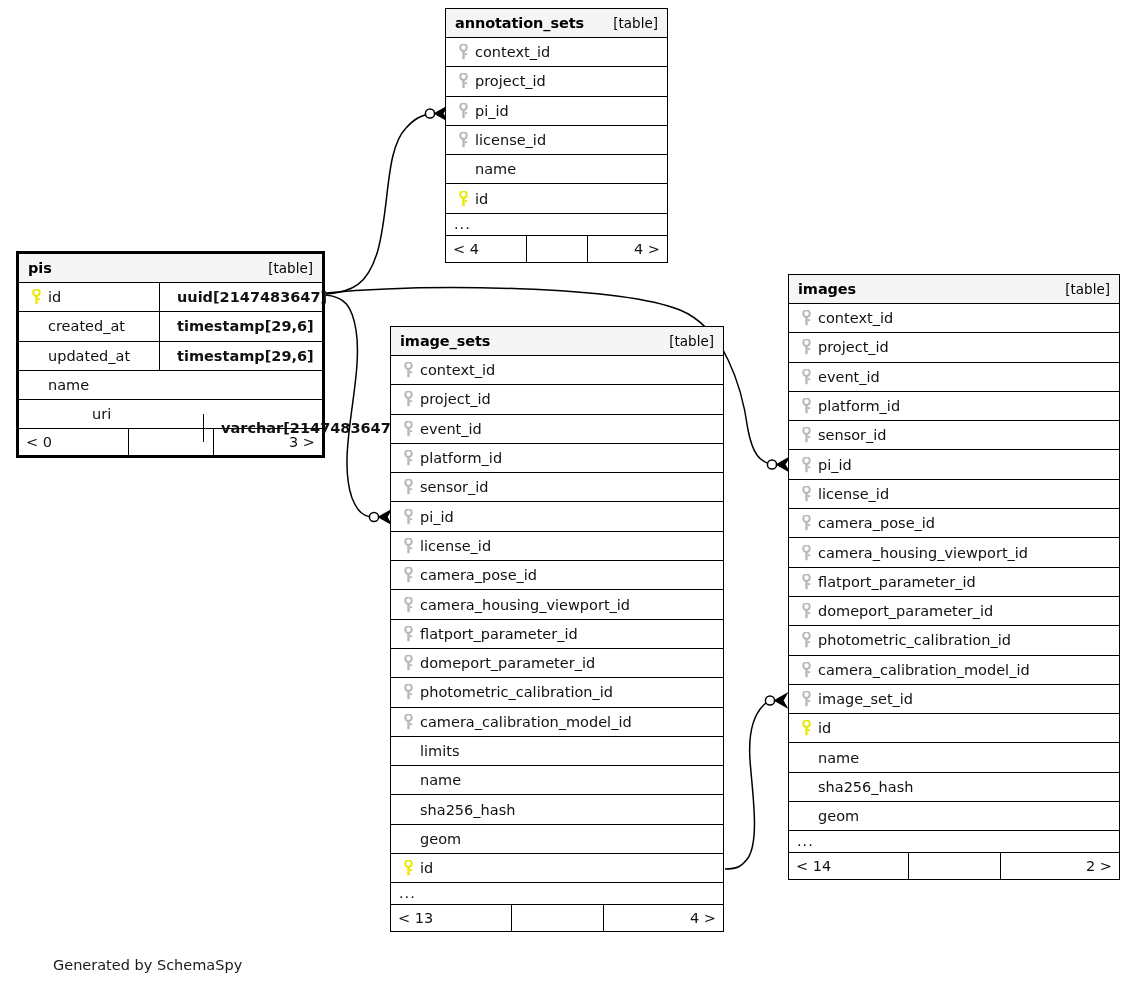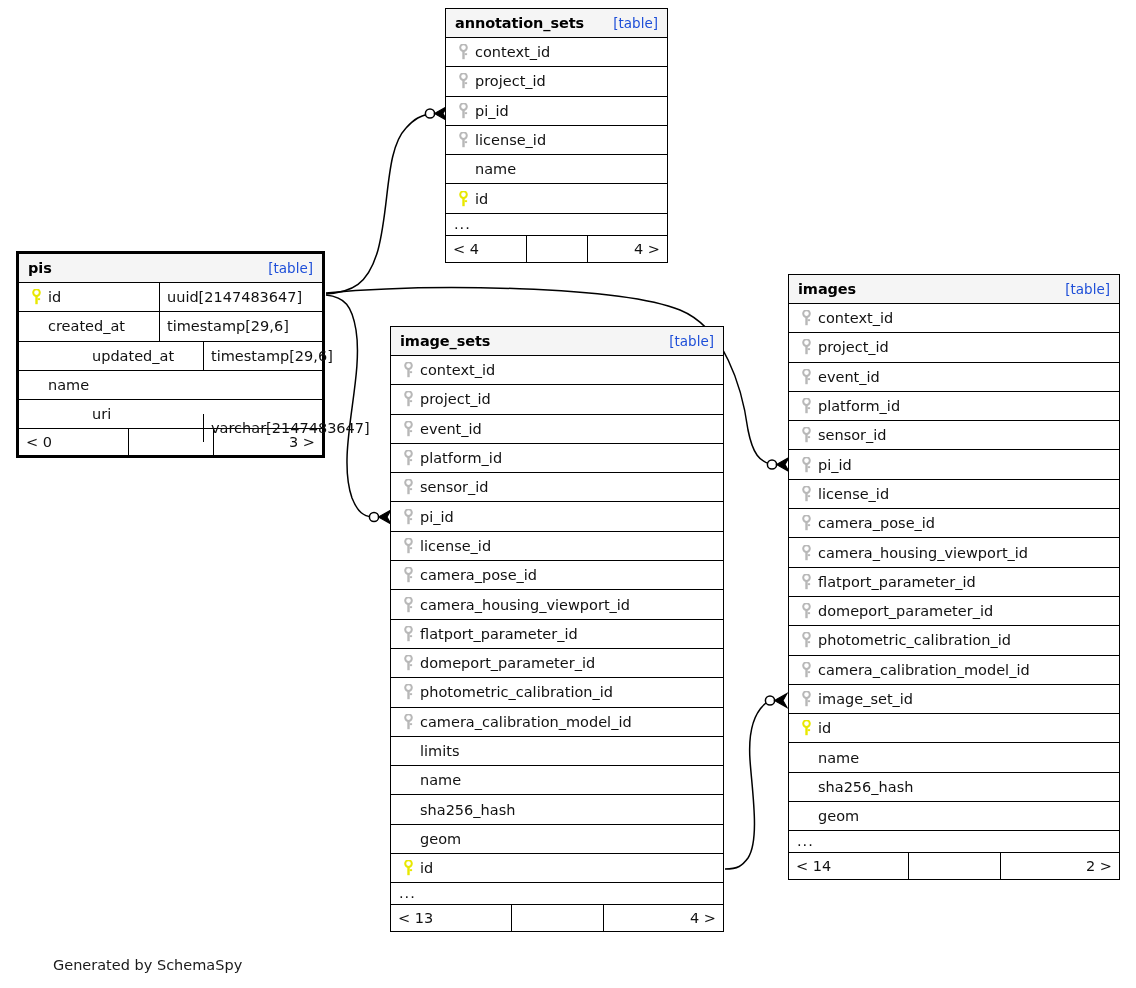--- a/index.html
+++ b/index.html
@@ -50,21 +50,21 @@
     box-sizing: border-box;
   }
   .tbl-name {
     font-size: 14.5px;
     font-weight: bold;
     color: #000000;
     letter-spacing: -0.1px;
   }
   .tbl-kind {
     font-size: 13.5px;
-    color: #1d4ed8;
+    color: #000000;
   }
   .tbl-row {
     display: flex;
     align-items: center;
     height: 29.3px;
     border-bottom: 1.3px solid #000000;
     box-sizing: border-box;
     background: #ffffff;
   }
   .tbl-row:last-child { border-bottom: none; }
@@ -74,27 +74,28 @@
     flex: 1 1 auto;
     min-width: 0;
     padding-left: 8px;
     height: 100%;
     box-sizing: border-box;
   }
   .col-type {
     display: flex;
     align-items: center;
     flex: 0 0 auto;
-    padding-left: 7px;
+    padding-left: 17px;
     padding-right: 5px;
     height: 100%;
     border-left: 1.3px solid #000000;
     box-sizing: border-box;
     font-size: 14.5px;
     color: #111111;
+    font-weight: bold;
   }
   .keyslot {
     width: 18px;
     min-width: 18px;
     height: 17px;
     display: inline-flex;
     align-items: center;
     justify-content: center;
     margin-right: 3px;
   }
@@ -270,21 +271,21 @@
           <div class="col-type" style="flex: 1 1 auto;">uuid[2147483647]</div>
         </div>
         <div class="tbl-row">
           <div class="col-name" style="flex: 0 0 140px;">
             <span class="keyslot"></span>
             <span class="lbl">created_at</span>
           </div>
           <div class="col-type" style="flex: 1 1 auto;">timestamp[29,6]</div>
         </div>
         <div class="tbl-row">
-          <div class="col-name" style="flex: 0 0 140px; margin-left: 44px;">
+          <div class="col-name" style="flex: 0 0 140px;">
             <span class="keyslot"></span>
             <span class="lbl">updated_at</span>
           </div>
           <div class="col-type" style="flex: 1 1 auto;">timestamp[29,6]</div>
         </div>
         <div class="tbl-row">
           <div class="col-name" style="flex: 0 0 140px;">
             <span class="keyslot"></span>
             <span class="lbl">name</span>
           </div>

